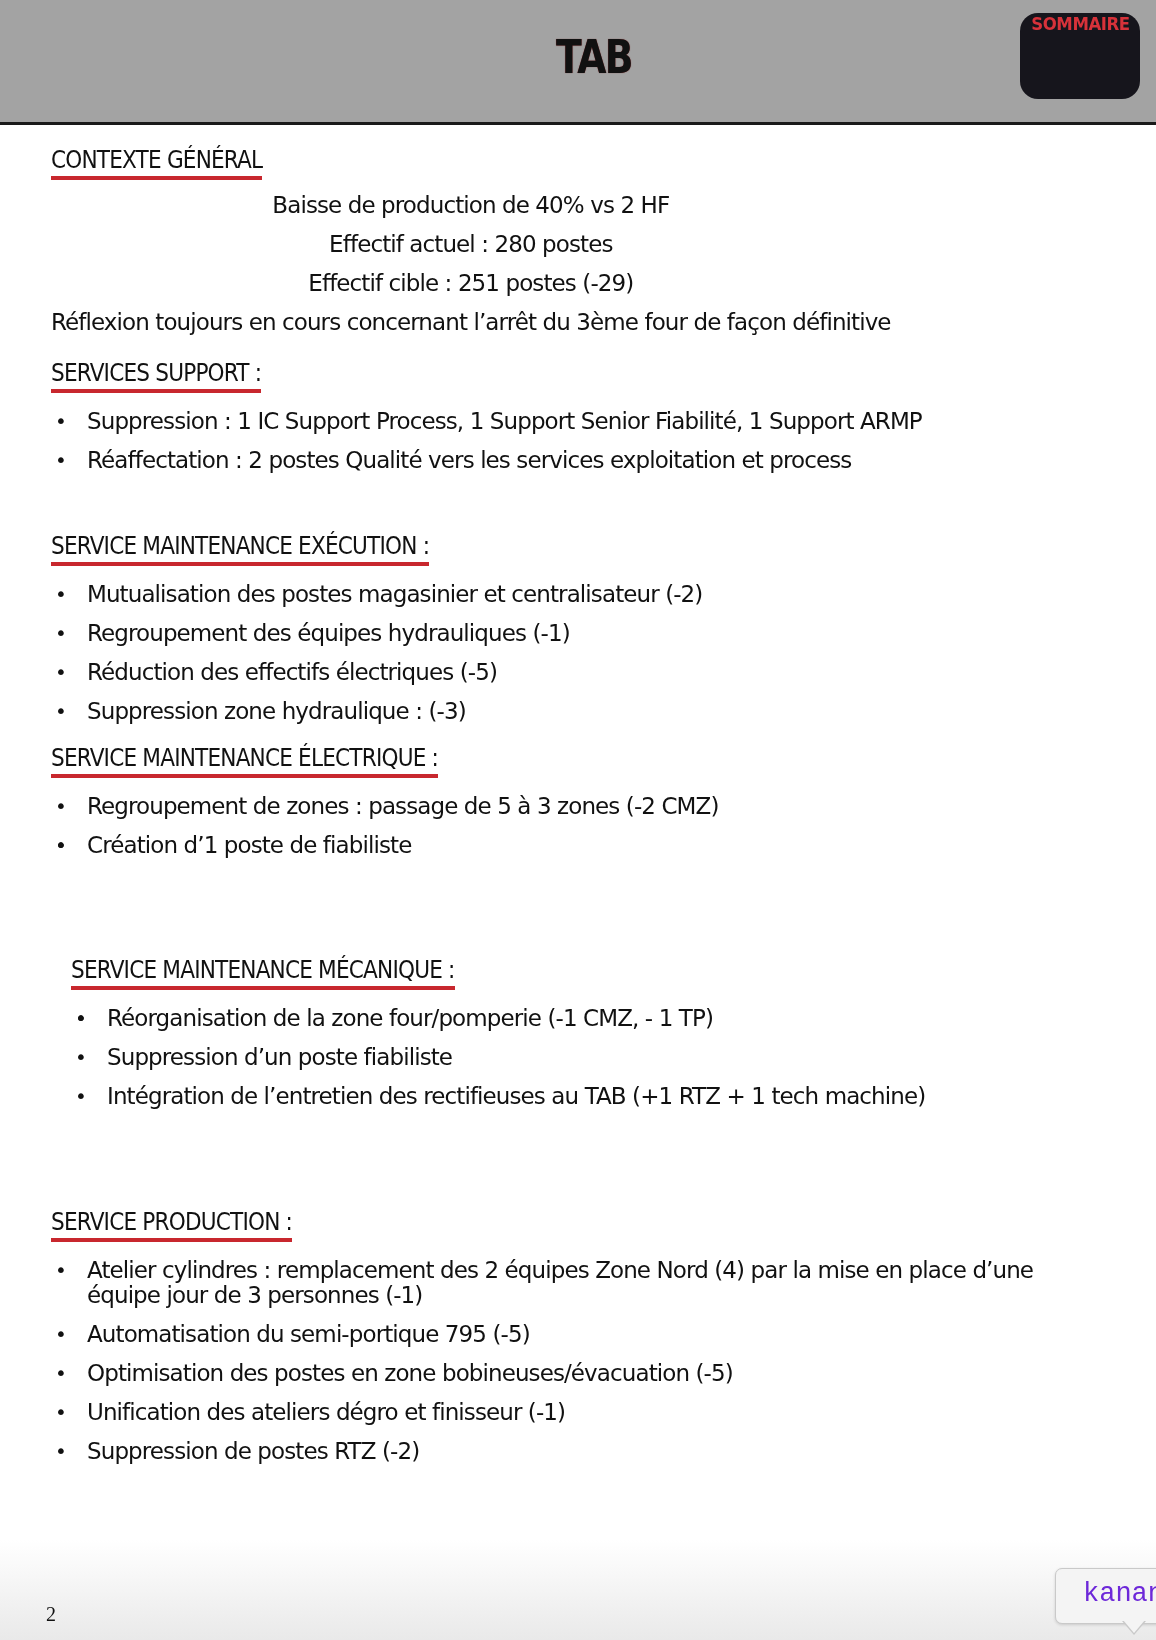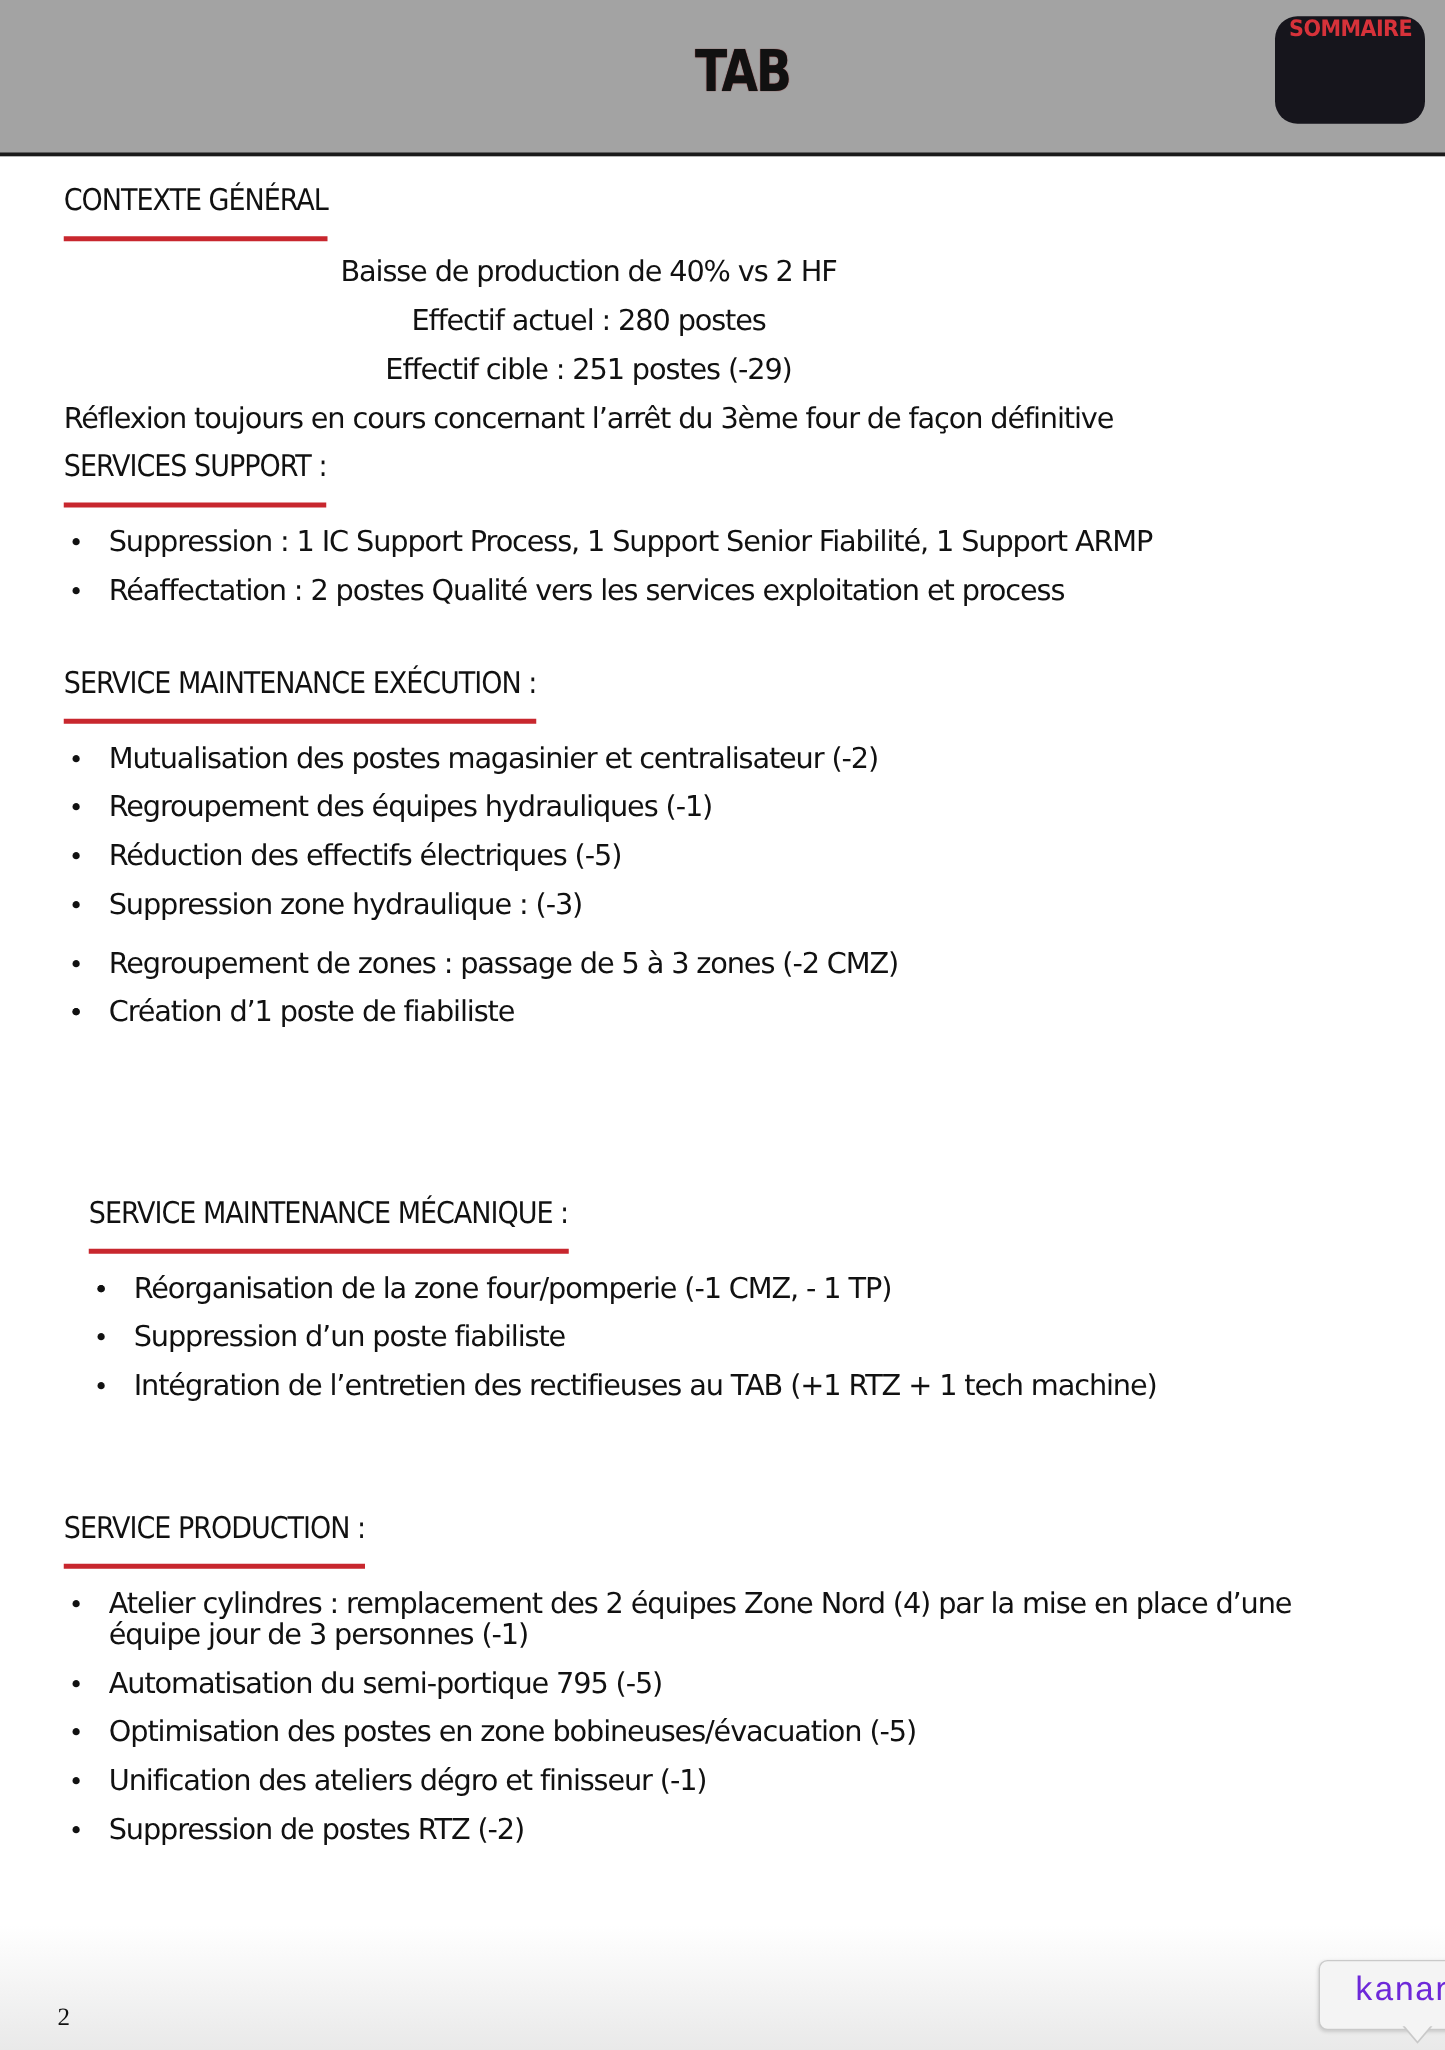--- a/index.html
+++ b/index.html
@@ -35,21 +35,21 @@
   .content {
     position: absolute; left: 51px; top: 145px; width: 1080px;
   }
   .section-title {
     display: inline-block;
     font-size: 24px; line-height: 30px;
     font-family: "DejaVu Sans Condensed", "DejaVu Sans", sans-serif;
     letter-spacing: -0.8px;
     transform-origin: left; 
     border-bottom: 4px solid #c8272e;
-    padding-bottom: 14px;
+    padding-bottom: 1px;
     color: #111;
   }
   .plain-line {
     font-size: 23px; line-height: 39px;
     font-family: "DejaVu Sans", sans-serif; letter-spacing: -0.9px; text-align: center;
   }
   ul.bullets { list-style: none; margin: 8px 0 0 0; padding: 0; }
   ul.bullets li {
     position: relative; padding-left: 36px;
     font-size: 23px; line-height: 25px; margin-bottom: 14px;
@@ -121,20 +121,21 @@
     <div class="section-title">SERVICE MAINTENANCE EXÉCUTION :</div>
     <ul class="bullets" style="margin-top:16px;">
       <li><span class="dot">•</span><span>Mutualisation des postes magasinier et centralisateur (-2)</span></li>
       <li><span class="dot">•</span><span>Regroupement des équipes hydrauliques (-1)</span></li>
       <li><span class="dot">•</span><span>Réduction des effectifs électriques (-5)</span></li>
       <li><span class="dot">•</span><span>Suppression zone hydraulique  : (-3)</span></li>
     </ul>
   </div>
 
   <div class="block" style="top:598px;">
+    <div class="section-title">SERVICE MAINTENANCE ÉLECTRIQUE :</div>
     <ul class="bullets" style="margin-top:16px;">
       <li><span class="dot">•</span><span>Regroupement de zones : passage de 5 à 3 zones (-2 CMZ)</span></li>
       <li><span class="dot">•</span></li>
       <li><span class="dot">•</span><span>Création d’1 poste de fiabiliste</span></li>
     </ul>
   </div>
 
   <div class="block" style="top:810px;margin-left:20px;">
     <div class="section-title">SERVICE MAINTENANCE MÉCANIQUE :</div>
     <ul class="bullets" style="margin-top:16px;">

